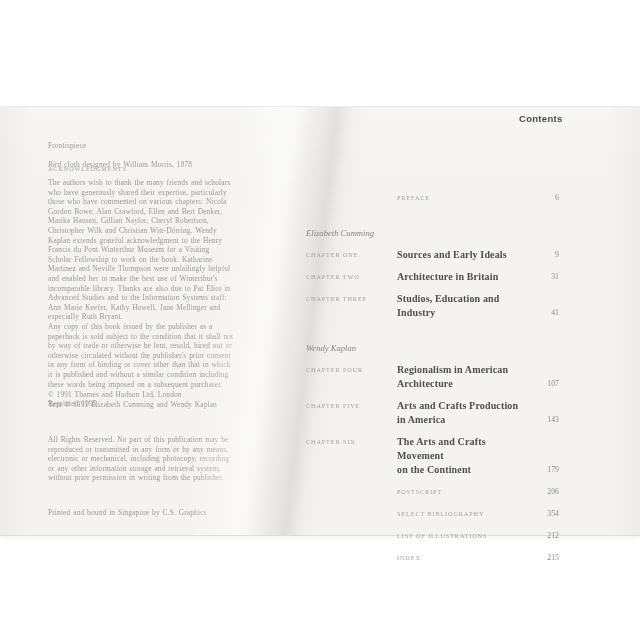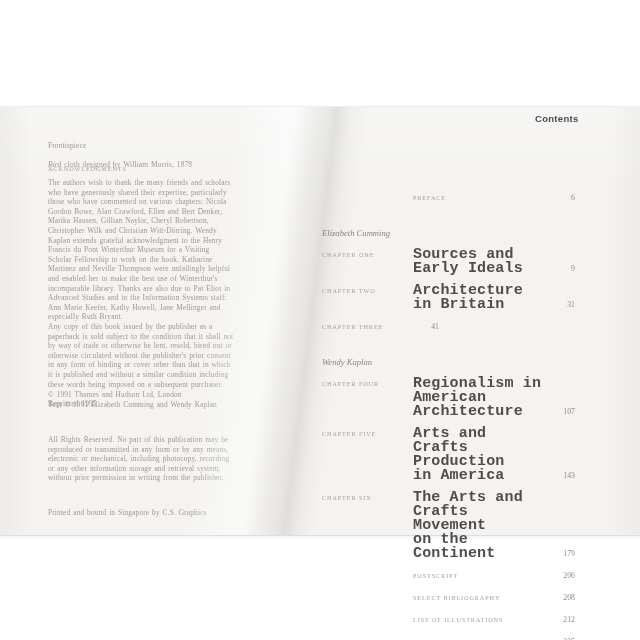--- a/index.html
+++ b/index.html
@@ -26,21 +26,21 @@
     pointer-events:none;
   }
   .gutter{
     position:absolute;left:272px;top:0;width:72px;height:100%;
     background:linear-gradient(90deg, rgba(0,0,0,0) 0%, rgba(0,0,0,0.055) 42%, rgba(0,0,0,0.085) 54%, rgba(0,0,0,0.025) 75%, rgba(0,0,0,0) 100%);
     transform:skewX(-7deg);
     pointer-events:none;
   }
   .page{position:absolute;top:0;height:100%;}
   .page.left{left:0;width:300px;}
-  .page.right{left:300px;width:340px;}
+  .page.right{left:284px;width:340px;}
 
   
   .lp{
     position:absolute;left:48px;width:215px;
     color:#9c9894;font-size:7.4px;line-height:9.6px;
     letter-spacing:0.15px;word-spacing:0.8px;
     white-space:pre-line;
   }
   .lp .it{font-style:italic;}
   .caps-head{
@@ -56,22 +56,22 @@
   .toc{position:absolute;left:22px;top:84px;width:253px;}
   .toc-row{display:flex;margin-bottom:8px;}
   .col-label{width:91px;flex:none;align-self:flex-start;}
   .col-title{flex:1;min-width:0;}
   .col-page{flex:none;width:26px;text-align:right;align-self:flex-end;}
   .caps{
     font-size:6.2px;letter-spacing:0.9px;color:#a6a29e;
     line-height:14px;white-space:nowrap;
   }
   .title{
-    font-family:Liberation Mono, monospace;font-weight:bold;
-    font-size:15px;letter-spacing:0.15px;color:#4f4e4c;
+    font-family:Liberation Serif, serif;font-weight:bold;
+    font-size:10px;letter-spacing:0.15px;color:#4f4e4c;
     line-height:14px;white-space:pre-line;
   }
   .pagenum{font-size:7.8px;color:#8e8b88;line-height:14px;}
   .author-row{
     font-style:italic;font-size:8.6px;color:#8a8680;line-height:14px;margin-top:21px;
   }
 </style>
 </head>
 <body>
 
@@ -139,20 +139,21 @@
       </div>
 
       <div class="toc-row">
         <div class="col-label caps">CHAPTER TWO</div>
         <div class="col-title title">Architecture in Britain</div>
         <div class="col-page pagenum">31</div>
       </div>
 
       <div class="toc-row">
         <div class="col-label caps">CHAPTER THREE</div>
+        <div class="col-title title">Studios, Education and Industry</div>
         <div class="col-page pagenum">41</div>
       </div>
 
       <div class="toc-row author-row">Wendy Kaplan</div>
 
       <div class="toc-row">
         <div class="col-label caps">CHAPTER FOUR</div>
         <div class="col-title title">Regionalism in American
 Architecture</div>
         <div class="col-page pagenum">107</div>
@@ -174,21 +175,21 @@
 
       <div class="toc-row">
         <div class="col-label"></div>
         <div class="col-title caps">POSTSCRIPT</div>
         <div class="col-page pagenum">206</div>
       </div>
 
       <div class="toc-row">
         <div class="col-label"></div>
         <div class="col-title caps">SELECT BIBLIOGRAPHY</div>
-        <div class="col-page pagenum">208</div>
+        <div class="col-page pagenum">354</div>
       </div>
 
       <div class="toc-row">
         <div class="col-label"></div>
         <div class="col-title caps">LIST OF ILLUSTRATIONS</div>
         <div class="col-page pagenum">212</div>
       </div>
 
       <div class="toc-row">
         <div class="col-label"></div>

